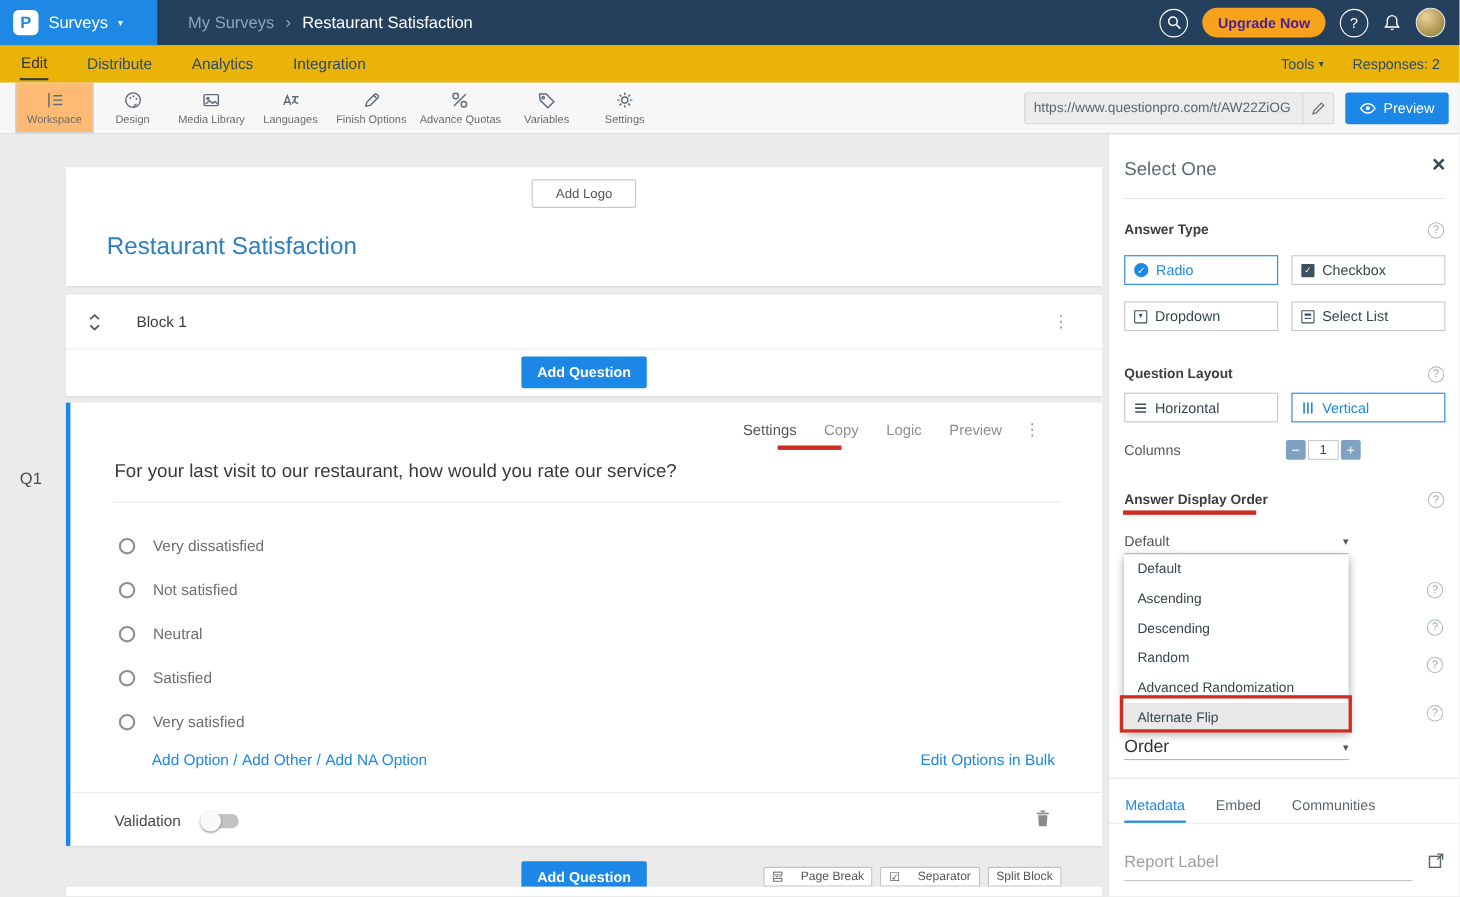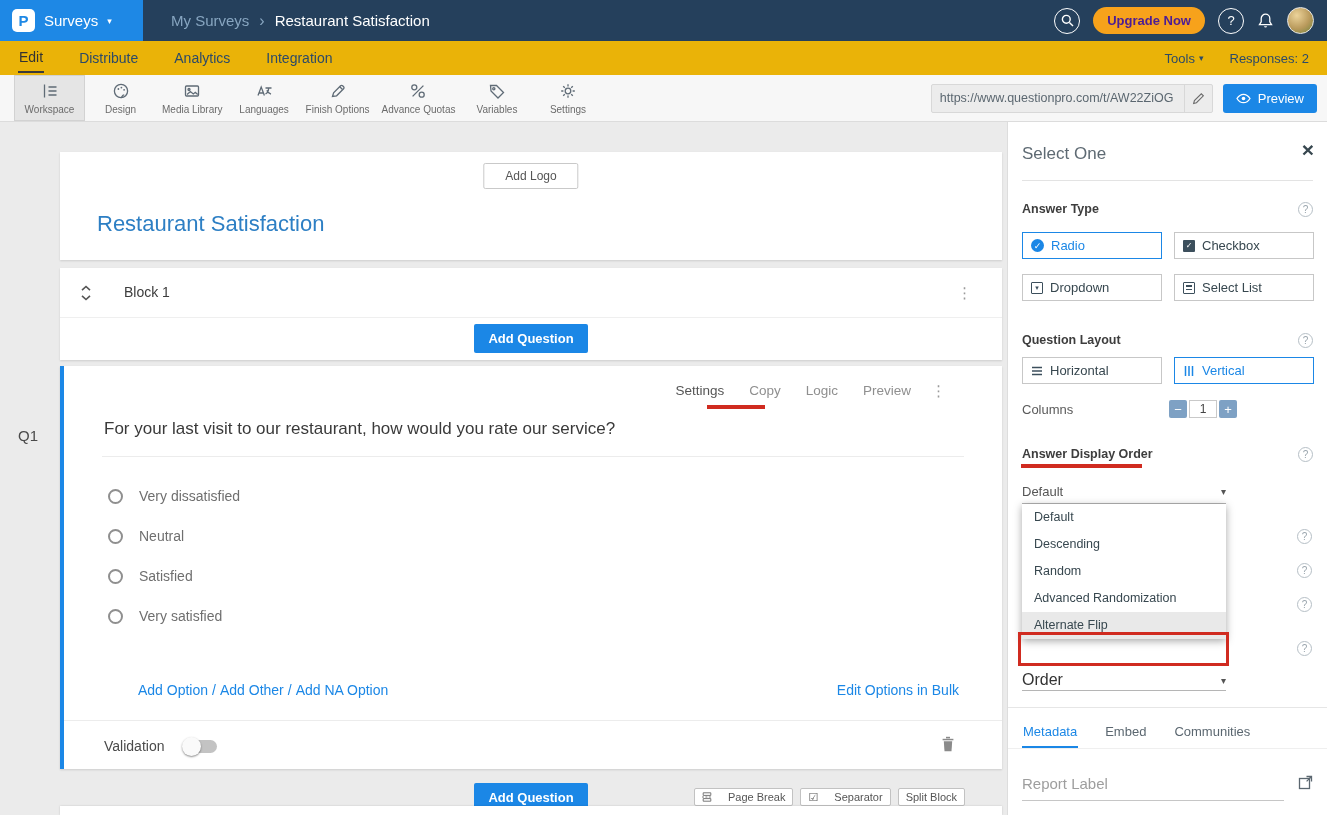--- a/index.html
+++ b/index.html
@@ -40,21 +40,21 @@
   .modulenav-right { margin-left:auto; display:flex; align-items:center; gap:26px; font-size:13px; color:#2c4a68; }
   .tools-link { cursor:pointer; display:flex; align-items:center; gap:4px; }
   .caret-n { font-size:9px; color:#2c4a68; }
 
   
   #toolbar { position:absolute; top:75px; left:0; width:100%; height:47px; background:#f7f7f7;
              border-bottom:1px solid #dcdcdc; display:flex; align-items:stretch; padding-left:14px; z-index:28; }
   .tool { min-width:71px; padding:0 6px; display:flex; flex-direction:column; align-items:center;
           justify-content:center; gap:3px; color:#6b6b6b; font-size:10px; cursor:pointer; }
   .tool svg { stroke:#5f6b76; fill:none; stroke-width:1.3; }
-  .tool.active { background:#e5e5e5; border:1px solid #d2d2d2; }
+  .tool.active { background:#fdba74; border:1px solid #d2d2d2; }
   .toolbar-right { margin-left:auto; display:flex; align-items:center; gap:10px; padding-right:10px; }
   .url-box { display:flex; align-items:center; height:29px; background:#ececec;
              border:1px solid #d8d8d8; border-radius:2px; }
   .url-text { width:252px; padding:0 8px; font-size:12.5px; color:#5b6770; white-space:nowrap; overflow:hidden; }
   .url-edit { width:28px; align-self:stretch; display:flex; align-items:center; justify-content:center;
               border-left:1px solid #d8d8d8; cursor:pointer; }
   .preview-btn { height:29px; background:#1b87e6; color:#fff; border:none; border-radius:3px;
                  font-size:13px; display:flex; align-items:center; gap:7px; padding:0 13px; cursor:pointer;
                  font-family:"Liberation Sans",sans-serif; }
 
@@ -345,20 +345,24 @@
     <span class="kebab q-kebab">⋮</span>
     <div class="q-text">For your last visit to our restaurant, how would you rate our service?</div>
     <div class="q-divider"></div>
     <div class="q-options">
       <div class="q-opt">
         <span class="radio"></span>
         <span class="q-opt-label">Very dissatisfied</span>
       </div>
       <div class="q-opt">
         <span class="radio"></span>
+        <span class="q-opt-label">Not satisfied</span>
+      </div>
+      <div class="q-opt">
+        <span class="radio"></span>
         <span class="q-opt-label">Neutral</span>
       </div>
       <div class="q-opt">
         <span class="radio"></span>
         <span class="q-opt-label">Satisfied</span>
       </div>
       <div class="q-opt">
         <span class="radio"></span>
         <span class="q-opt-label">Very satisfied</span>
       </div>
@@ -467,20 +471,21 @@
   <div class="sb sb-label lbl-ado">Answer Display Order</div>
   <div class="sb qmark qm-3">?</div>
 
   <div class="sb select-line">
     <span class="sel-text">Default</span>
     <span class="caret-g">▾</span>
   </div>
 
   <div class="sb ado-menu">
     <div class="menu-item">Default</div>
+    <div class="menu-item">Ascending</div>
     <div class="menu-item">Descending</div>
     <div class="menu-item">Random</div>
     <div class="menu-item">Advanced Randomization</div>
     <div class="menu-item highlight">Alternate Flip</div>
   </div>
 
   <div class="sb qmark qm-f1">?</div>
   <div class="sb qmark qm-f2">?</div>
   <div class="sb qmark qm-f3">?</div>
   <div class="sb qmark qm-f4">?</div>

